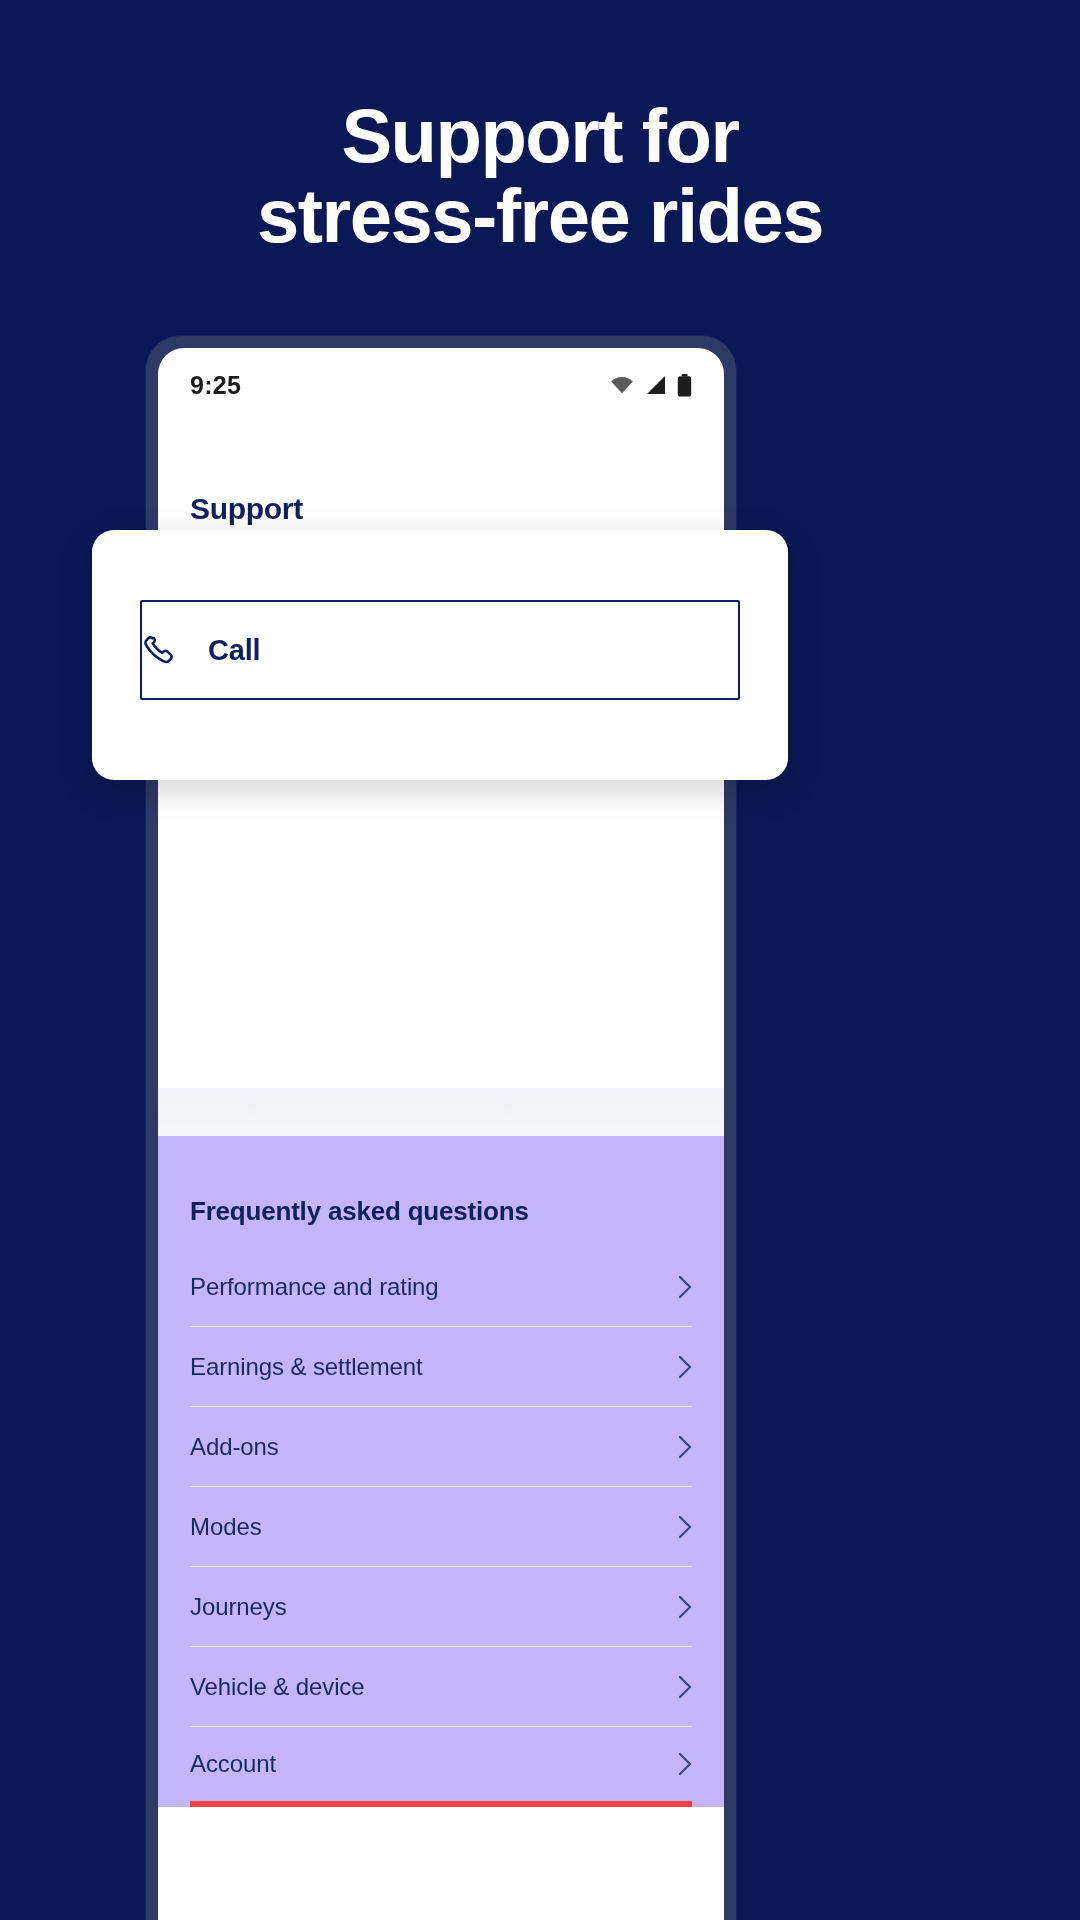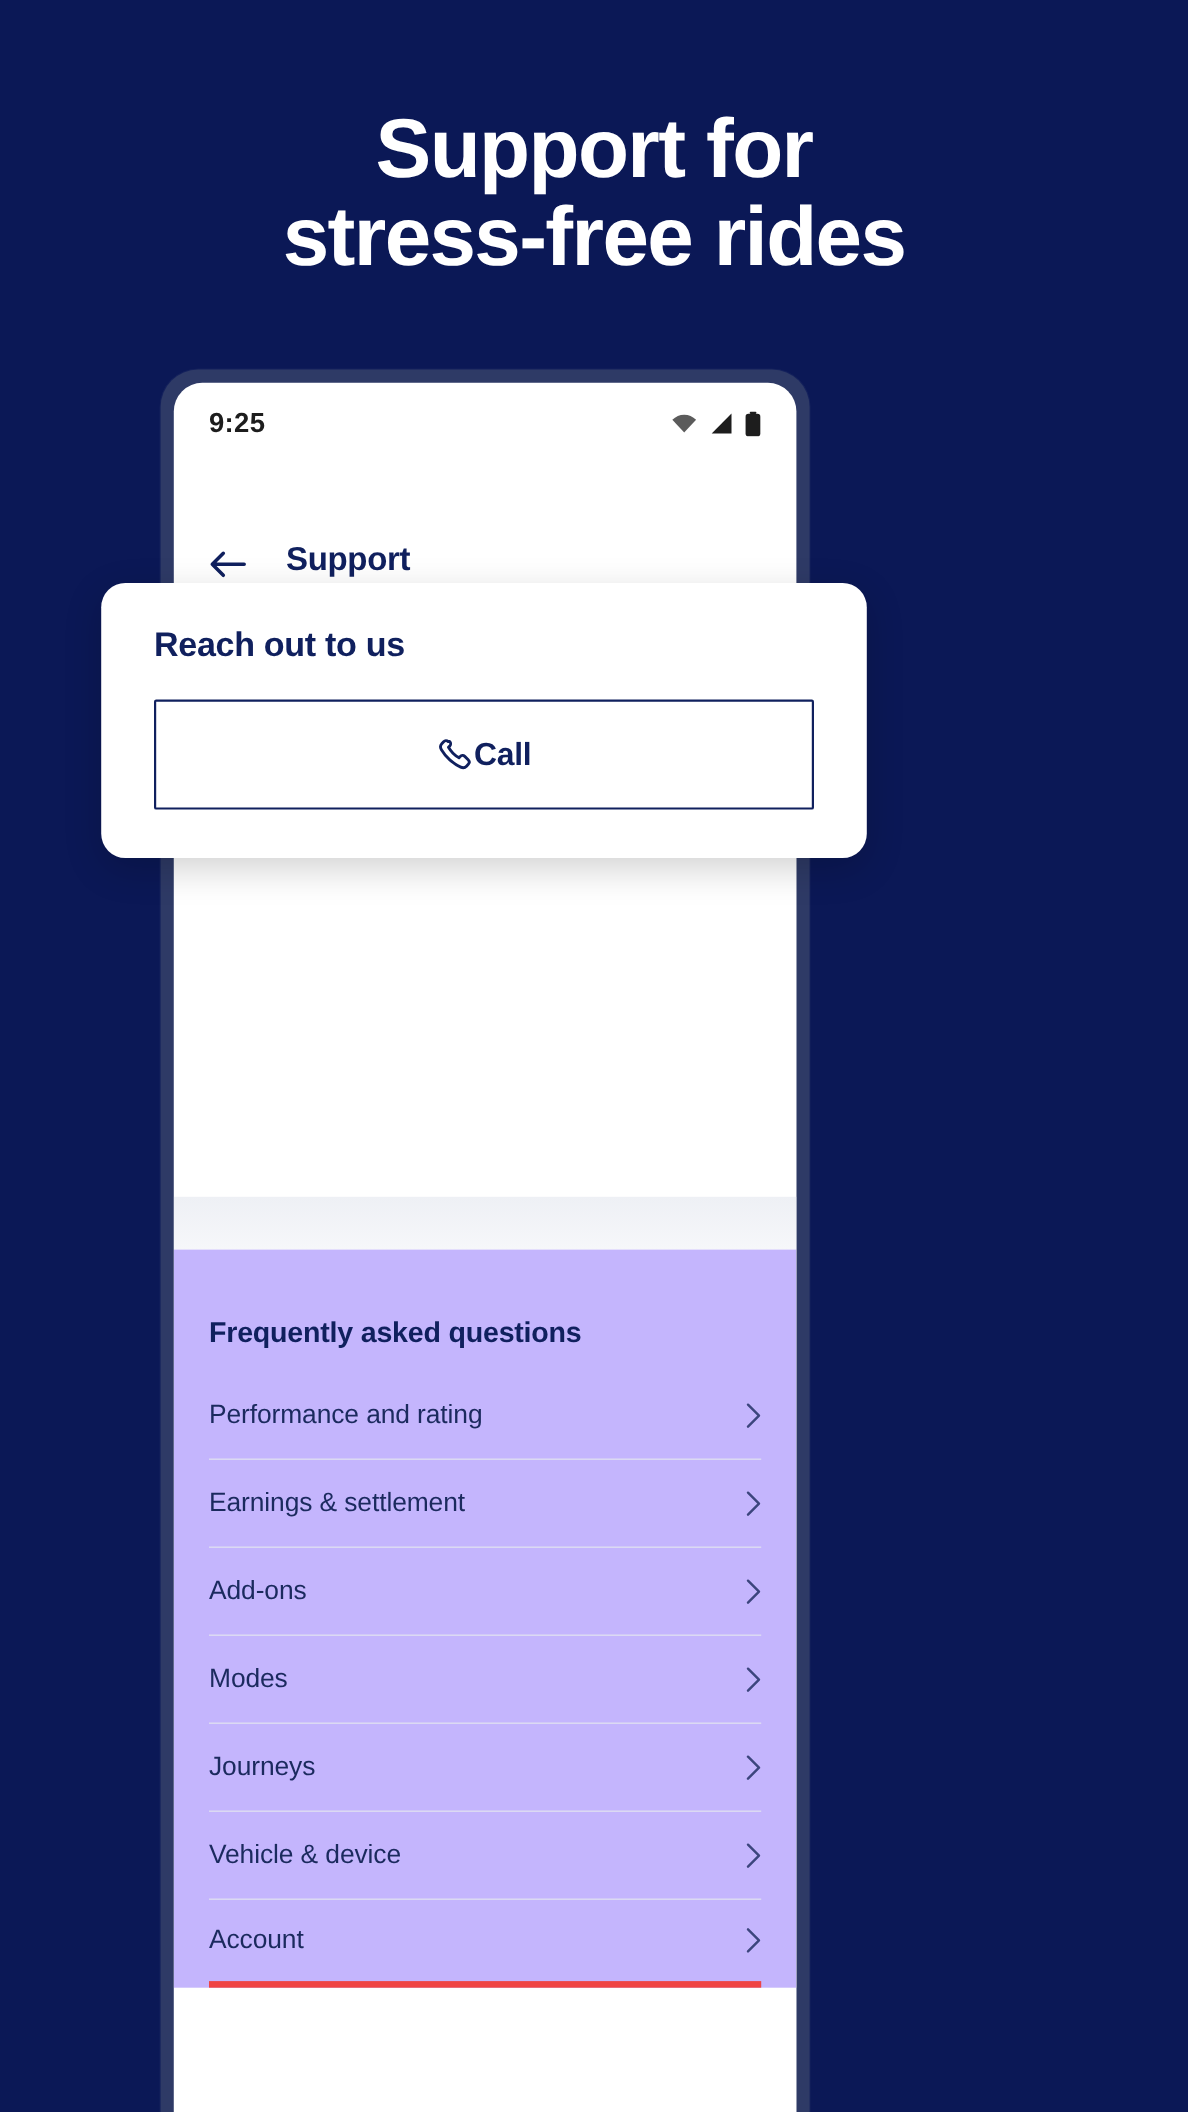--- a/index.html
+++ b/index.html
@@ -65,22 +65,22 @@
   }
   .ic-wifi { width:26px; height:20px; display:block; }
   .ic-signal { width:24px; height:20px; display:block; }
   .ic-batt { width:15px; height:23px; display:block; }
 
   
   .navbar {
     position:absolute;
     left:0; top:108px;
     width:566px; height:70px;
-    display:flex; align-items:flex-end;
-    padding-left:32px; gap:36px;
+    display:flex; align-items:flex-start;
+    padding-left:32px; gap:36px;flex-direction:column;
   }
   .back-arrow { width:34px; height:26px; display:block; }
   .nav-title {
     font-size:30px;
     font-weight:bold;
     color:#10205e;
     letter-spacing:-0.3px;
   }
 
   
@@ -140,22 +140,22 @@
     font-weight:bold;
     color:#10205e;
     letter-spacing:-0.3px;
   }
   .call-btn {
     margin-top:32px;
     width:600px; height:100px;
     border:2px solid #10205e;
     background:#ffffff;
     border-radius:2px;
-    display:flex; align-items:center; justify-content:center;
-    gap:2px;
+    display:flex; align-items:center; justify-content:flex-start;
+    gap:34px;
     cursor:pointer;
   }
   .call-icon { width:32px; height:32px; display:block; }
   .call-label {
     font-size:29px;
     font-weight:bold;
     color:#10205e;
     letter-spacing:-0.2px;
   }
 </style>
@@ -252,21 +252,20 @@
             <path d="M2 2 L12 12 L2 22" fill="none" stroke="#1b2a5e" stroke-width="2.2" stroke-linecap="round" stroke-linejoin="round"></path>
           </svg>
         </div>
 
       </div>
     </div>
 
   </div>
 
   <div class="reach-card">
-    <div class="reach-title">Reach out to us</div>
     <div class="call-btn">
       <svg class="call-icon" viewBox="0 0 32 32">
         <path d="M10.5 4.2 C9.2 3 7.4 3.1 6.3 4.3 L4.6 6.1 c-1.3 1.4-1.4 3.6-0.3 5.4 2.1 3.5 4.6 6.6 7.6 9.3 3 2.7 6.3 4.9 9.9 6.6 1.9 0.9 4 0.6 5.3-0.8 l1.6-1.8 c1.1-1.2 1.1-3-0.1-4.2 l-3.1-3 c-1.2-1.2-3.1-1.1-4.2 0.2 l-1 1.1 c-2-1.2-3.9-2.6-5.5-4.2 -1.6-1.6-3-3.4-4.1-5.3 l1.1-1.1 c1.2-1.2 1.2-3.1 0-4.3 Z" fill="none" stroke="#10205e" stroke-width="2.6" stroke-linejoin="round"></path>
       </svg>
       <span class="call-label">Call</span>
     </div>
   </div>
 
 </div>
 

